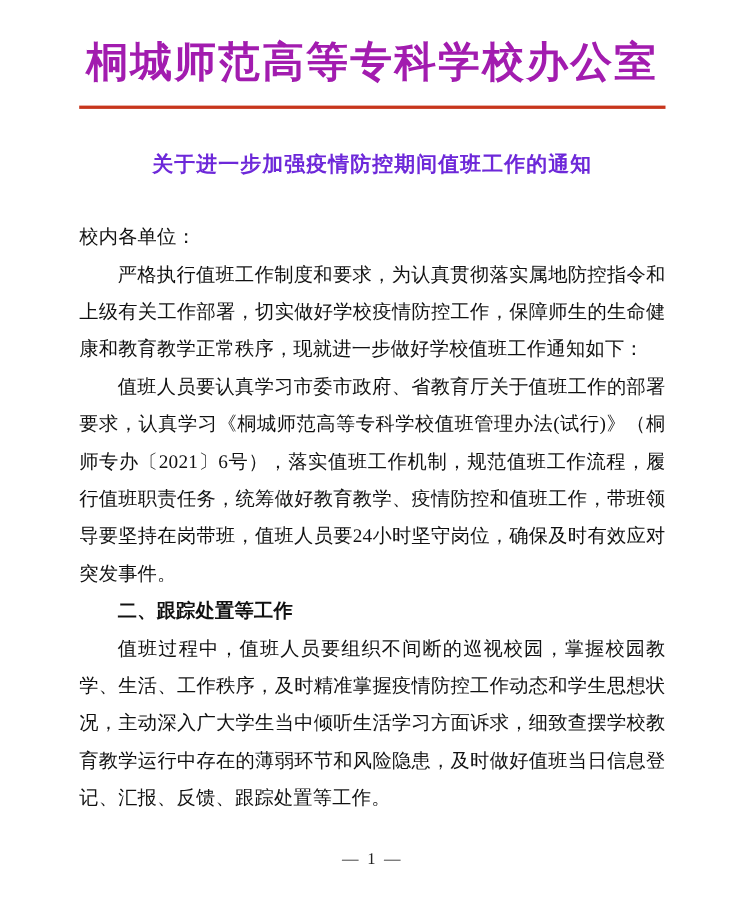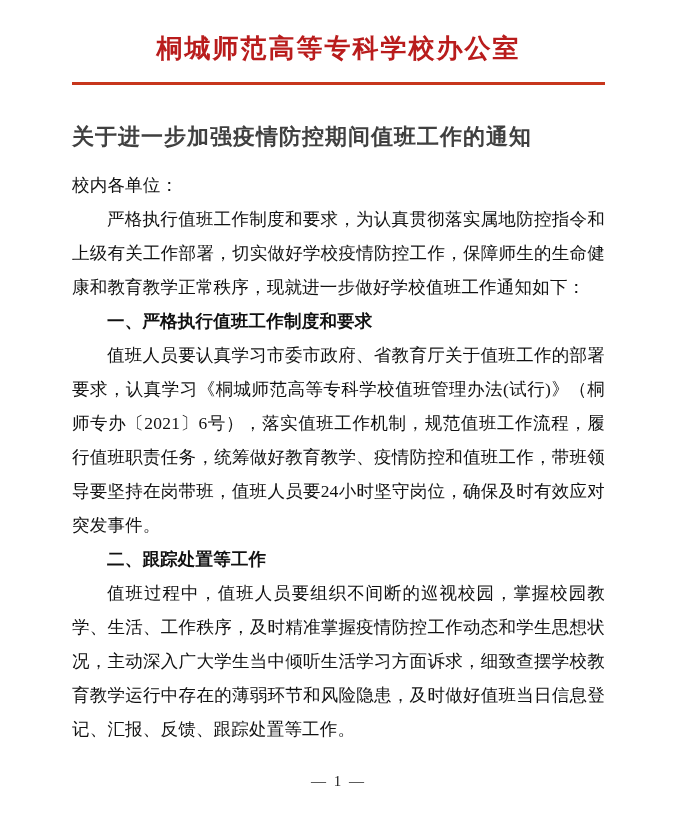--- a/index.html
+++ b/index.html
@@ -21,43 +21,44 @@
     box-sizing: border-box;
     padding: 0 72px;
     position: relative;
   }
   .letterhead {
     text-align: center;
     padding-top: 34px;
   }
   .letterhead-title {
     font-family: "DejaVu Serif", "Liberation Serif", serif;
-    color: #b91c1c;
-    font-size: 26px;
+    color: #a21caf;
+    font-size: 38px;
     font-weight: bold;
     letter-spacing: 2px;
     line-height: 1.15;
     white-space: nowrap;
     text-align: center;
   }
   .letterhead-rule {
     margin-top: 18px;
     height: 3px;
     background: #c7361c;
     width: 100%;
   }
   .doc-title {
-    font-size: 22px;
+    text-align: center;
+    font-size: 19px;
     font-weight: bold;
     letter-spacing: 1px;
     margin-top: 37px;
-    color: #404040;
+    color: #6d28d9;
   }
   .body-text {
-    margin-top: 16px;
+    margin-top: 36px;
     font-size: 17.5px;
     line-height: 34px;
     text-align: justify;
     text-justify: inter-ideograph;
     letter-spacing: 0.2px;
   }
   .para {
     margin: 0;
     text-indent: 2em;
   }
@@ -87,21 +88,20 @@
   <div class="letterhead">
     <div class="letterhead-title">桐城师范高等专科学校办公室</div>
     <div class="letterhead-rule"></div>
   </div>
 
   <div class="doc-title">关于进一步加强疫情防控期间值班工作的通知</div>
 
   <div class="body-text">
     <p class="para no-indent">校内各单位：</p>
     <p class="para">严格执行值班工作制度和要求，为认真贯彻落实属地防控指令和上级有关工作部署，切实做好学校疫情防控工作，保障师生的生命健康和教育教学正常秩序，现就进一步做好学校值班工作通知如下：</p>
-    <p class="para heading">一、严格执行值班工作制度和要求</p>
     <p class="para">值班人员要认真学习市委市政府、省教育厅关于值班工作的部署要求，认真学习《桐城师范高等专科学校值班管理办法(试行)》（桐师专办〔2021〕6号），落实值班工作机制，规范值班工作流程，履行值班职责任务，统筹做好教育教学、疫情防控和值班工作，带班领导要坚持在岗带班，值班人员要24小时坚守岗位，确保及时有效应对突发事件。</p>
     <p class="para heading">二、跟踪处置等工作</p>
     <p class="para">值班过程中，值班人员要组织不间断的巡视校园，掌握校园教学、生活、工作秩序，及时精准掌握疫情防控工作动态和学生思想状况，主动深入广大学生当中倾听生活学习方面诉求，细致查摆学校教育教学运行中存在的薄弱环节和风险隐患，及时做好值班当日信息登记、汇报、反馈、跟踪处置等工作。</p>
   </div>
 
   <div class="footer">— 1 —</div>
 
 </div>
 
 </body></html>

